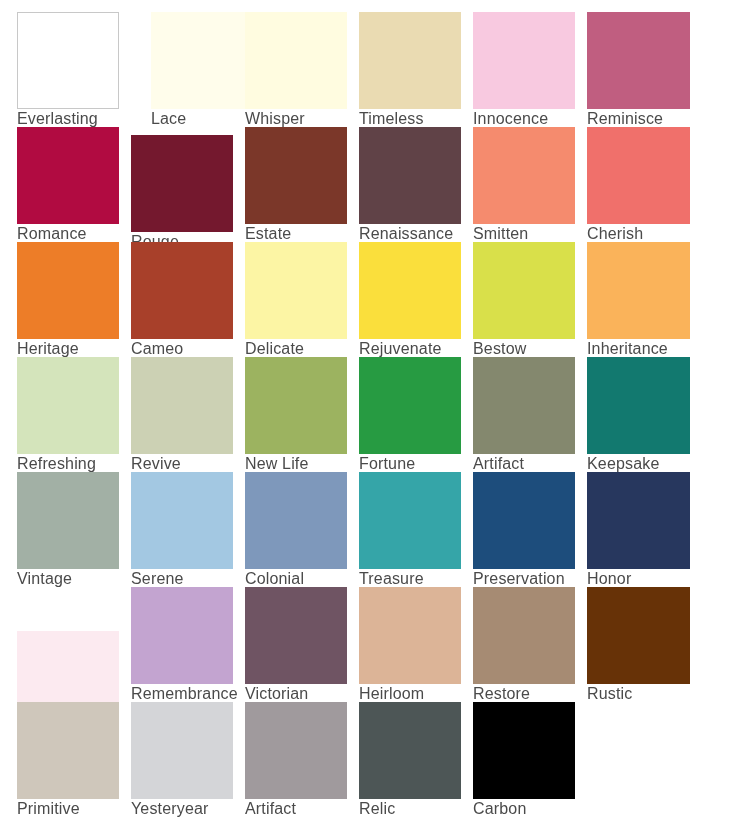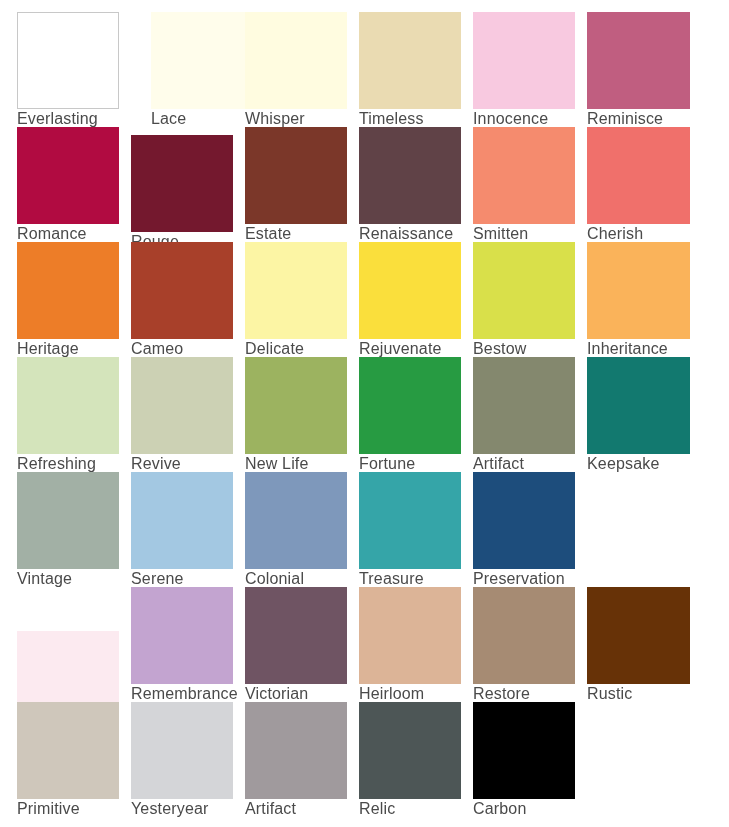--- a/index.html
+++ b/index.html
@@ -163,20 +163,24 @@
       <span class="swatch-label">Colonial</span>
     </div>
     <div class="swatch-cell col-4" style="left: 359px; top: 472px;">
       <span class="swatch-chip" style="background: rgb(53, 165, 168);"></span>
       <span class="swatch-label">Treasure</span>
     </div>
     <div class="swatch-cell col-5" style="left: 473px; top: 472px;">
       <span class="swatch-chip" style="background: rgb(29, 77, 124);"></span>
       <span class="swatch-label">Preservation</span>
     </div>
+    <div class="swatch-cell col-6" style="left: 587px; top: 472px;">
+      <span class="swatch-chip" style="background: rgb(39, 55, 94);"></span>
+      <span class="swatch-label">Honor</span>
+    </div>
     <div class="swatch-cell col-1" style="left: 17px; top: 587px; margin-top: 44px;">
       <span class="swatch-chip" style="background: rgb(252, 234, 240);"></span>
       <span class="swatch-label">Promise</span>
     </div>
     <div class="swatch-cell col-2" style="left: 131px; top: 587px;">
       <span class="swatch-chip" style="background: rgb(195, 164, 208);"></span>
       <span class="swatch-label">Remembrance</span>
     </div>
     <div class="swatch-cell col-3" style="left: 245px; top: 587px;">
       <span class="swatch-chip" style="background: rgb(111, 84, 99);"></span>

